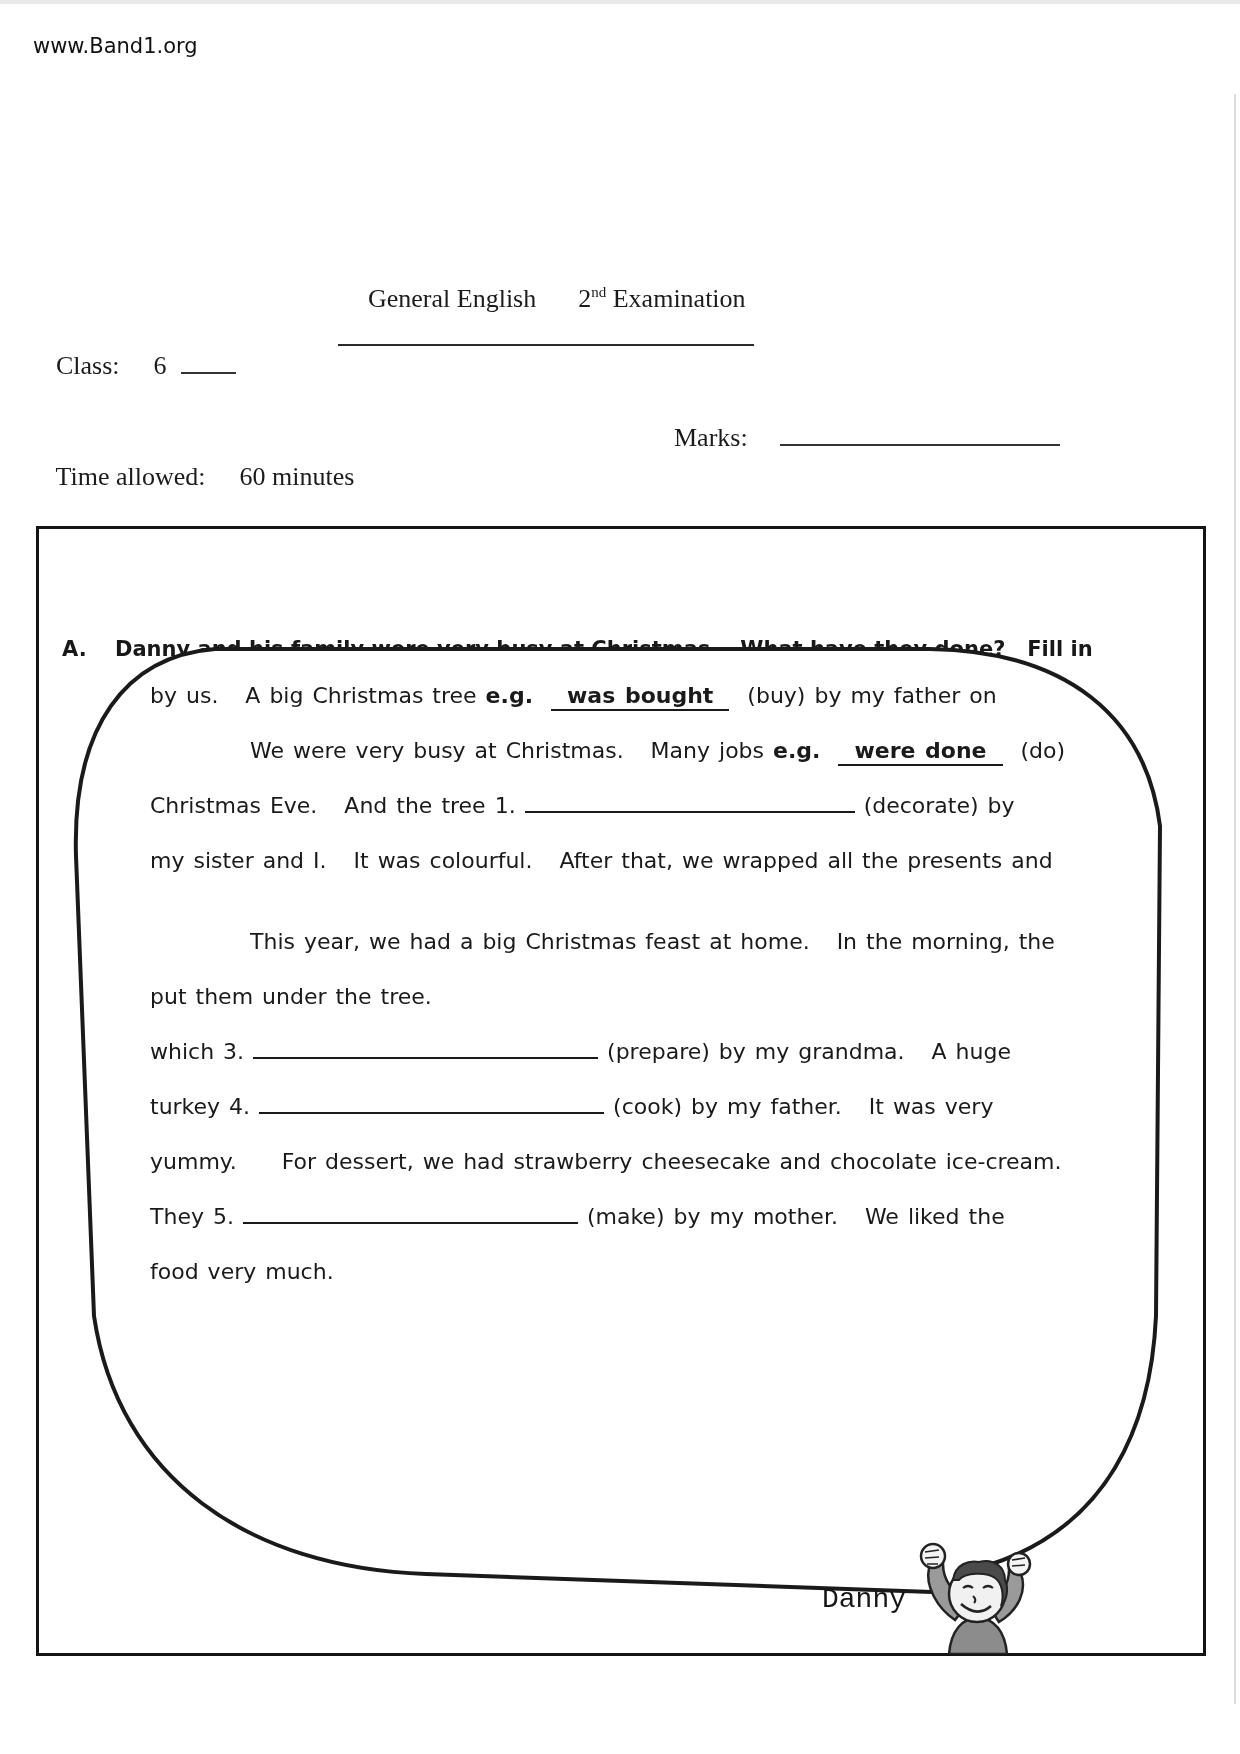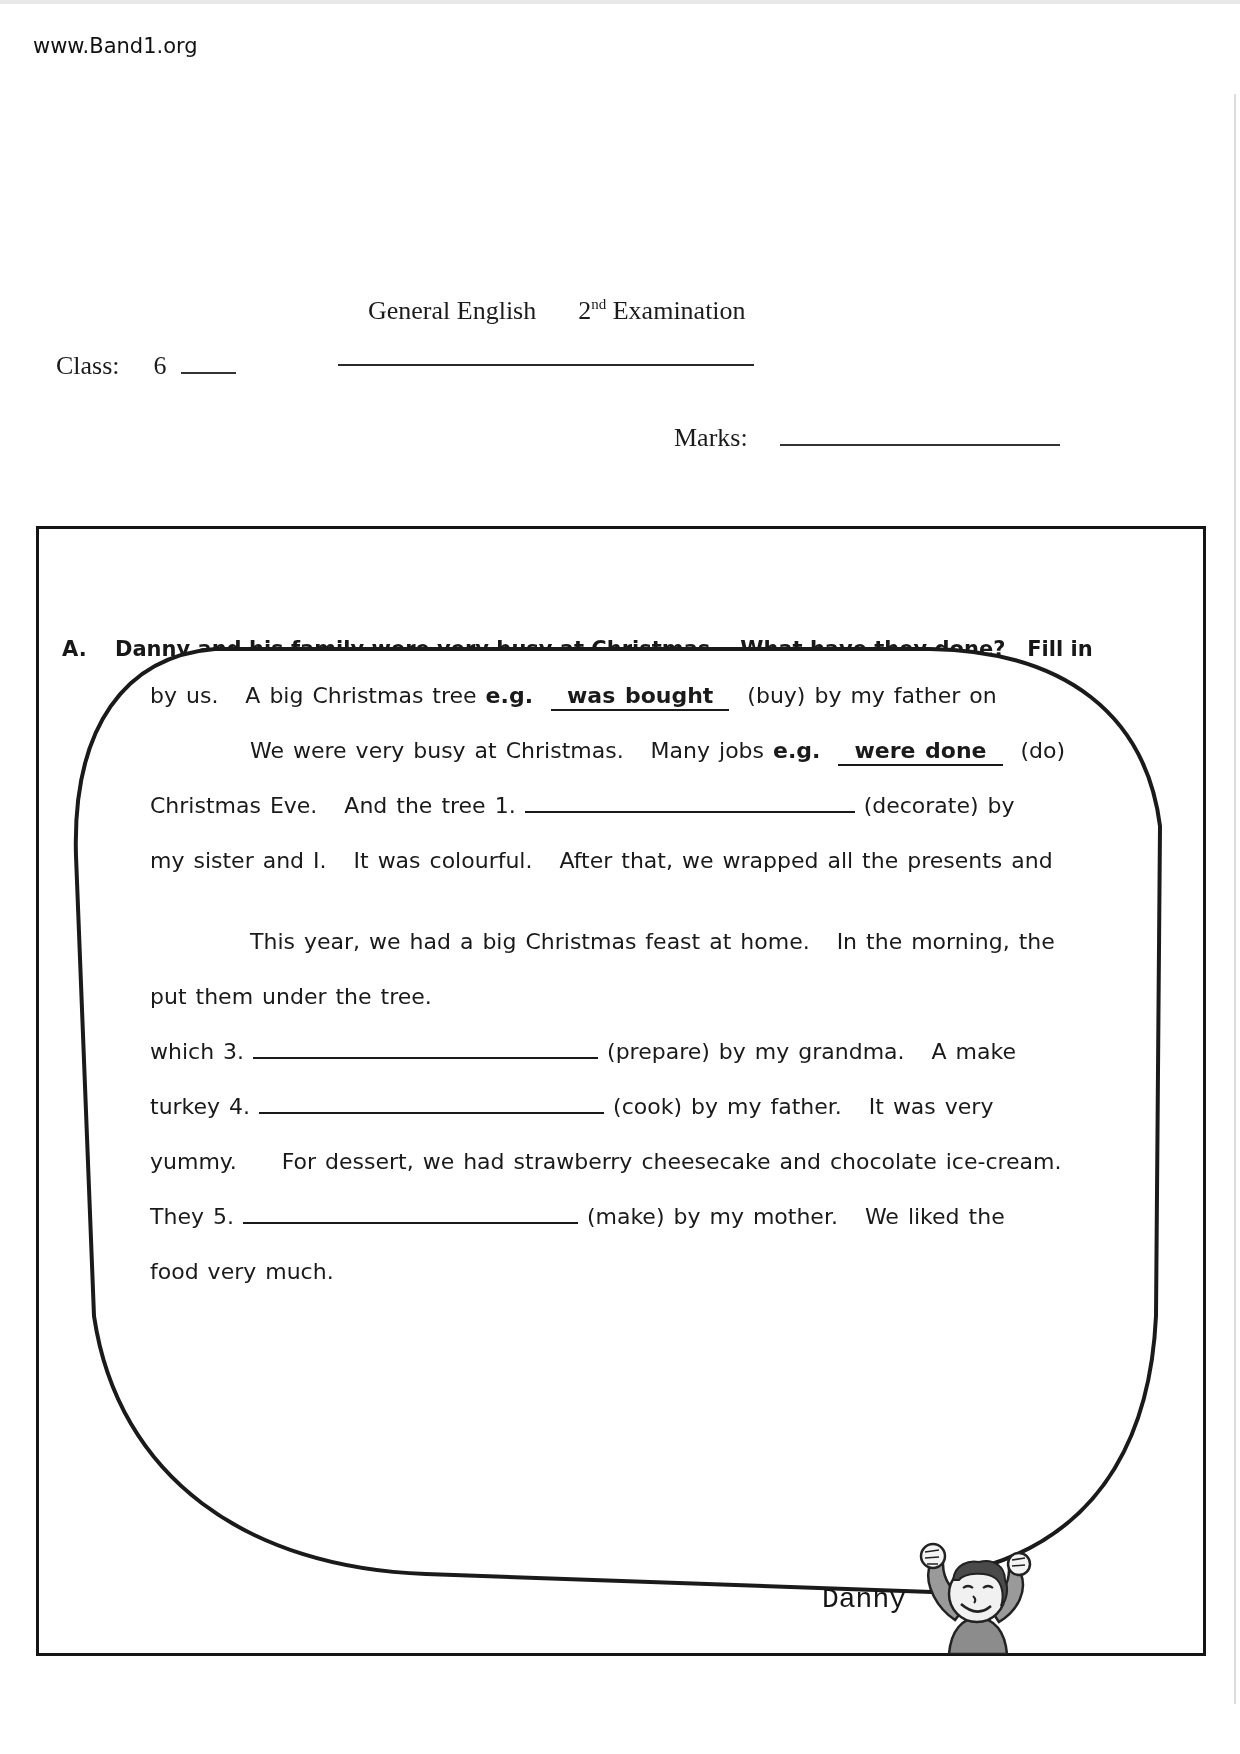--- a/index.html
+++ b/index.html
@@ -13,24 +13,24 @@
     margin:4px auto;
   }
   .abs{position:absolute;}
   
   .watermark{
     left:33px;top:30px;
     font-family:"DejaVu Sans", sans-serif;
     font-size:21px;color:#111;
   }
   .title{
-    left:338px;top:262px;
+    left:338px;top:250px;
     font-size:26px;
     border-bottom:2px solid #2a2a2a;
-    padding:0 8px 8px 4px;
+    padding:0 8px 0 4px;
     white-space:pre;
   }
   .title sup{font-size:15px;line-height:0;}
   .title .gap{display:inline-block;width:42px;}
   .hline{font-size:26px;white-space:pre;}
   .class-row{left:30px;top:316px;}
   .name-row{left:30px;top:388px;}
   .marks-row{left:648px;top:388px;}
   .time-row{left:30px;top:428px;}
   .wline{
@@ -106,20 +106,23 @@
   </div>
 
   <div class="abs hline class-row">
     <span>Class:</span><span class="val-indent"></span><span>6</span><span class="wline w-class"></span>
   </div>
 
   <div class="abs hline marks-row">
     <span>Marks:</span><span class="wline w-marks"></span>
   </div>
 
+  <div class="abs hline time-row">
+    <span>Time allowed:</span><span class="val-indent"></span><span>60 minutes</span>
+  </div>
 
   <div class="abs section-box"></div>
 
   <div class="abs instruction">
     <div><span class="a-label">A.</span><span>Danny and his family were very busy at Christmas.   What have they done?   Fill in</span></div>
     <div class="instr-l2"><span>the blanks with the correct form of the verbs.   10% @2%</span></div>
   </div>
 
   <svg class="abs bubble-svg" width="1164" height="1124" viewBox="0 0 1164 1124">
     <path d="M 179,123
@@ -135,21 +138,21 @@
              C 36,200 90,130 179,123 Z" fill="#ffffff" stroke="#1a1a1a" stroke-width="4" stroke-linejoin="round"></path>
   </svg>
 
   <div class="abs bubble-text">
       <div class="bline"><span class="seg">by us.   A big Christmas tree </span><span class="seg bold">e.g.</span><span class="seg">  </span><span class="seg answer">was bought</span><span class="seg">  (buy) by my father on</span></div>
       <div class="bline indent"><span class="seg">We were very busy at Christmas.   Many jobs </span><span class="seg bold">e.g.</span><span class="seg">  </span><span class="seg answer">were done</span><span class="seg">  (do)</span></div>
       <div class="bline"><span class="seg">Christmas Eve.   And the tree 1. </span><span class="seg blank" style="width: 330px;"></span><span class="seg"> (decorate) by</span></div>
       <div class="bline"><span class="seg">my sister and I.   It was colourful.   After that, we wrapped all the presents and</span></div>
       <div class="bline indent gap"><span class="seg">This year, we had a big Christmas feast at home.   In the morning, the</span></div>
       <div class="bline"><span class="seg">put them under the tree.</span></div>
-      <div class="bline"><span class="seg">which 3. </span><span class="seg blank" style="width: 345px;"></span><span class="seg"> (prepare) by my grandma.   A make</span></div>
+      <div class="bline"><span class="seg">which 3. </span><span class="seg blank" style="width: 345px;"></span><span class="seg"> (prepare) by my grandma.   A huge</span></div>
       <div class="bline"><span class="seg">turkey 4. </span><span class="seg blank" style="width: 345px;"></span><span class="seg"> (cook) by my father.   It was very</span></div>
       <div class="bline"><span class="seg">yummy.     For dessert, we had strawberry cheesecake and chocolate ice-cream.</span></div>
       <div class="bline"><span class="seg">They 5. </span><span class="seg blank" style="width: 335px;"></span><span class="seg"> (make) by my mother.   We liked the</span></div>
       <div class="bline"><span class="seg">food very much.</span></div>
     </div>
 
   <div class="abs signature">Danny</div>
 
   <svg class="abs boy" width="146" height="116" viewBox="0 0 146 116">
 

